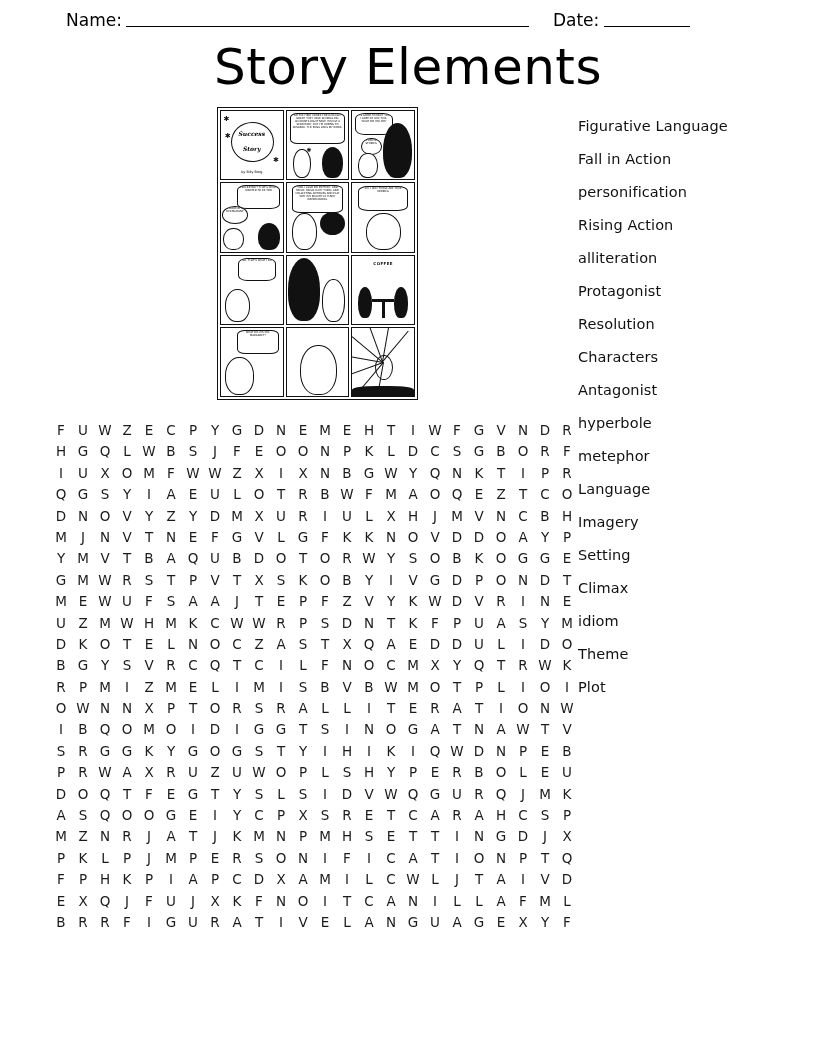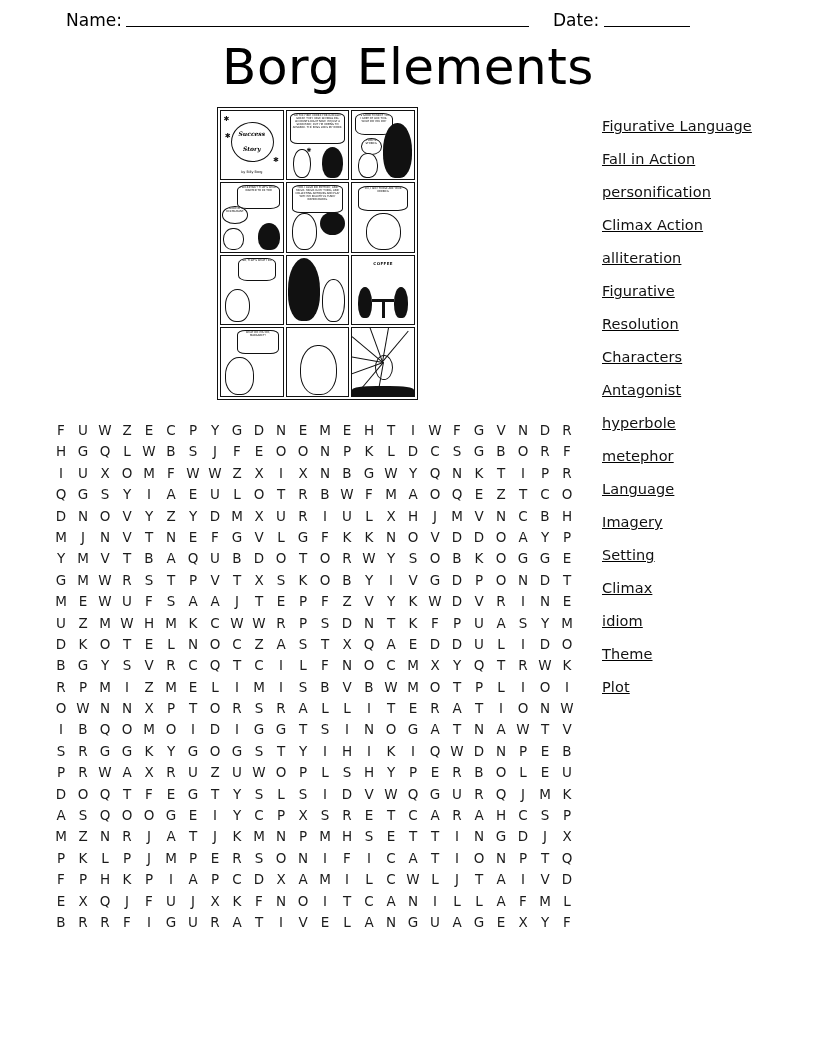--- a/index.html
+++ b/index.html
@@ -166,24 +166,23 @@
     transform-origin: 0 0;
   }
   .table-top {
     position: absolute;
     background: #111;
   }
 
   
   .wordlist {
     position: absolute;
-    left: 602px;
+    left: 578px;
     top: 110px;
     width: 206px;
-    text-decoration: underline;
   }
   .word-item {
     font-size: 14.5px;
     line-height: 33px;
     height: 33px;
     white-space: nowrap;
     color: #111;
     letter-spacing: 0.1px;
   }
 
@@ -211,21 +210,21 @@
 <body>
 
 <div class="header-line">
   <span class="hdr-label">Name:</span>
   <span class="rule rule-name"></span>
   <span class="hdr-gap"></span>
   <span class="hdr-label">Date:</span>
   <span class="rule rule-date"></span>
 </div>
 
-<div class="title">Borg Elements</div>
+<div class="title">Story Elements</div>
 
 <div class="comic-wrap">
 
   <div class="panel">
     <span class="star" style="left:4%; top:8%;">✱</span>
     <span class="star" style="left:6%; top:32%;">✱</span>
     <span class="star" style="right:6%; bottom:22%;">✱</span>
     <div class="logo-oval"></div>
     <div class="logo-text">Success</div>
     <div class="logo-text2">Story</div>
@@ -302,23 +301,23 @@
     <div class="ray" style="left:50%; top:50%; height:40px; transform:rotate(190deg);"></div>
     <div class="ray" style="left:50%; top:50%; height:40px; transform:rotate(220deg);"></div>
     <div class="table-top" style="left:0; bottom:0; width:100%; height:14%; border-radius:40% 40% 0 0;"></div>
   </div>
 </div>
 
 <div class="wordlist">
     <div class="word-item">Figurative Language</div>
     <div class="word-item">Fall in Action</div>
     <div class="word-item">personification</div>
-    <div class="word-item">Climax Action</div>
+    <div class="word-item">Rising Action</div>
     <div class="word-item">alliteration</div>
-    <div class="word-item">Figurative</div>
+    <div class="word-item">Protagonist</div>
     <div class="word-item">Resolution</div>
     <div class="word-item">Characters</div>
     <div class="word-item">Antagonist</div>
     <div class="word-item">hyperbole</div>
     <div class="word-item">metephor</div>
     <div class="word-item">Language</div>
     <div class="word-item">Imagery</div>
     <div class="word-item">Setting</div>
     <div class="word-item">Climax</div>
     <div class="word-item">idiom</div>

